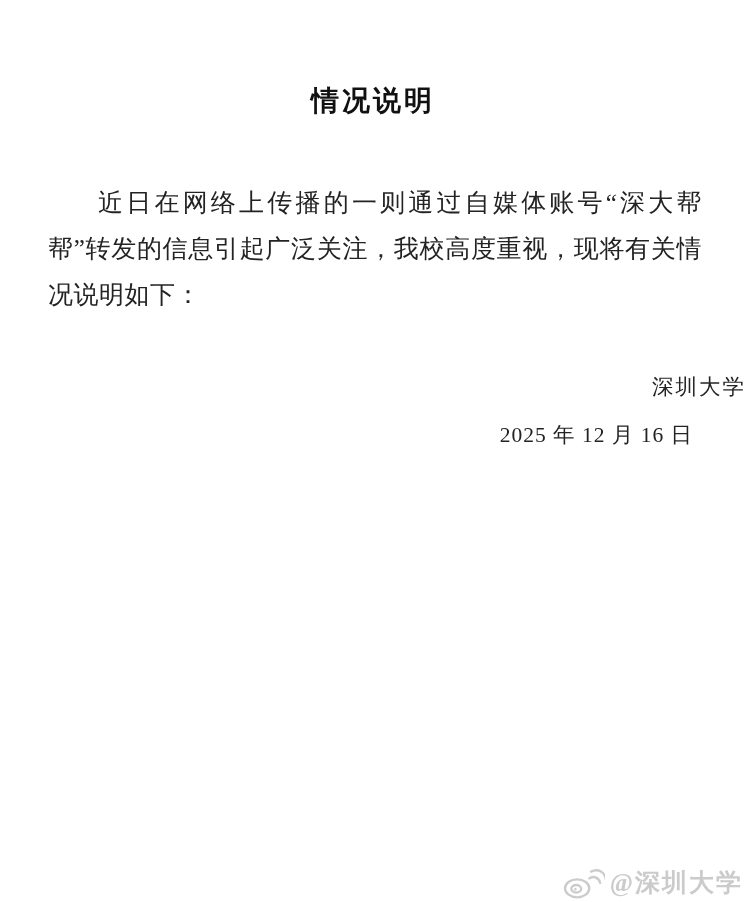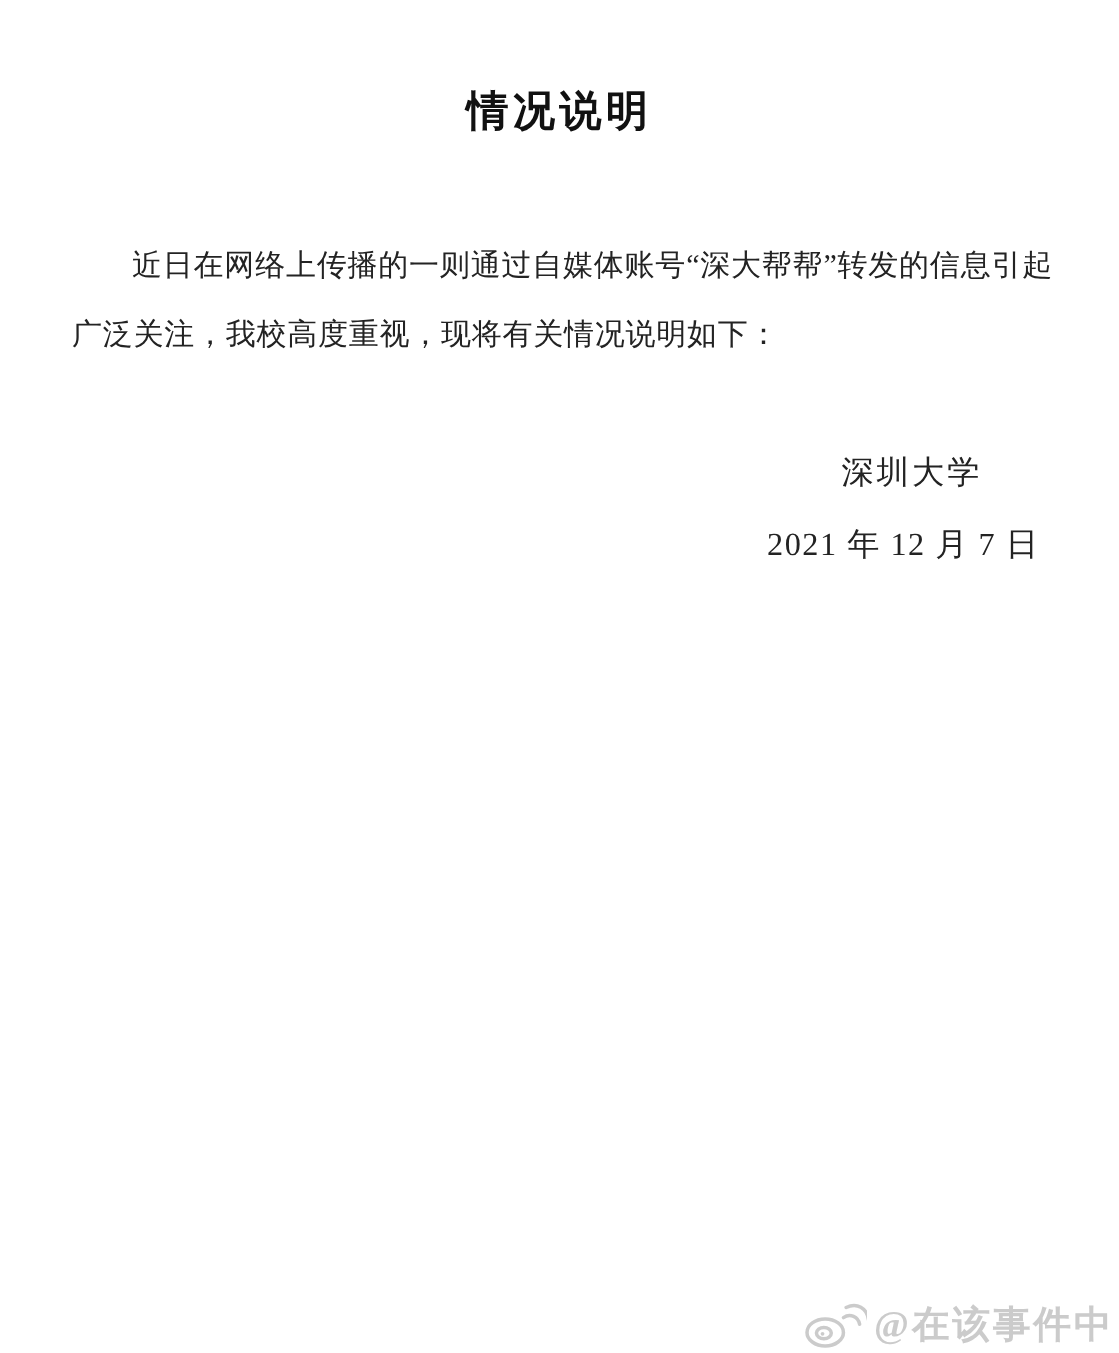--- a/index.html
+++ b/index.html
@@ -12,47 +12,46 @@
     width: 746px;
     height: 902px;
     margin: 0 auto;
     background: #ffffff;
     overflow: hidden;
     font-family: "Liberation Serif", "DejaVu Serif", serif;
     color: #232323;
   }
   .doc-title {
     margin: 0;
-    padding-top: 58px;
+    padding-top: 84px;
     text-align: center;
     font-size: 28px;
     line-height: 34px;
     font-weight: 700;
     letter-spacing: 3px;
     color: #111111;
   }
   .doc-body {
     margin: 62px 44px 0 48px;
-    font-size: 20px;
+    font-size: 25px;
     line-height: 46px;
     text-align: justify;
     letter-spacing: 0.5px;
   }
   .doc-body p {
     margin: 0 0 8px 0;
     text-indent: 2em;
   }
   .sig-block {
     margin-top: 46px;
     text-align: right;
     font-size: 21.5px;
     line-height: 46px;
   }
   .sig-line {
-    padding-right: 91px;
     letter-spacing: 2px;
   }
   .date-line {
     padding-right: 53px;
     margin-top: 2px;
     letter-spacing: 1px;
   }
   .watermark {
     position: absolute;
     right: 3px;
@@ -77,29 +76,29 @@
 <div class="page">
 
   <h1 class="doc-title">情况说明</h1>
 
   <div class="doc-body">
     <p>近日在网络上传播的一则通过自媒体账号“深大帮帮”转发的信息引起广泛关注，我校高度重视，现将有关情况说明如下：</p>
   </div>
 
   <div class="sig-block">
     <div class="sig-line">深圳大学</div>
-    <div class="date-line">2021 年 12 月 7 日</div>
+    <div class="date-line">2025 年 12 月 16 日</div>
   </div>
 
   <div class="watermark">
     <span>
       <svg width="44" height="36" viewBox="0 0 48 40" fill="none" stroke="#c6c6c6" stroke-width="2.6" stroke-linecap="round">
         <ellipse cx="17.5" cy="27" rx="13.5" ry="10"></ellipse>
         <ellipse cx="16.5" cy="27.5" rx="5.5" ry="4.2"></ellipse>
         <circle cx="15.5" cy="28" r="1.4" fill="#c6c6c6" stroke="none"></circle>
         <path d="M31 16 c5 -3.5 11 -0.5 12 5"></path>
         <path d="M33 8.5 c8 -4 15.5 0.5 16.5 9"></path>
       </svg>
     </span>
-    <span>@在该事件中</span>
+    <span>@深圳大学</span>
   </div>
 
 </div>
 
 </body></html>

